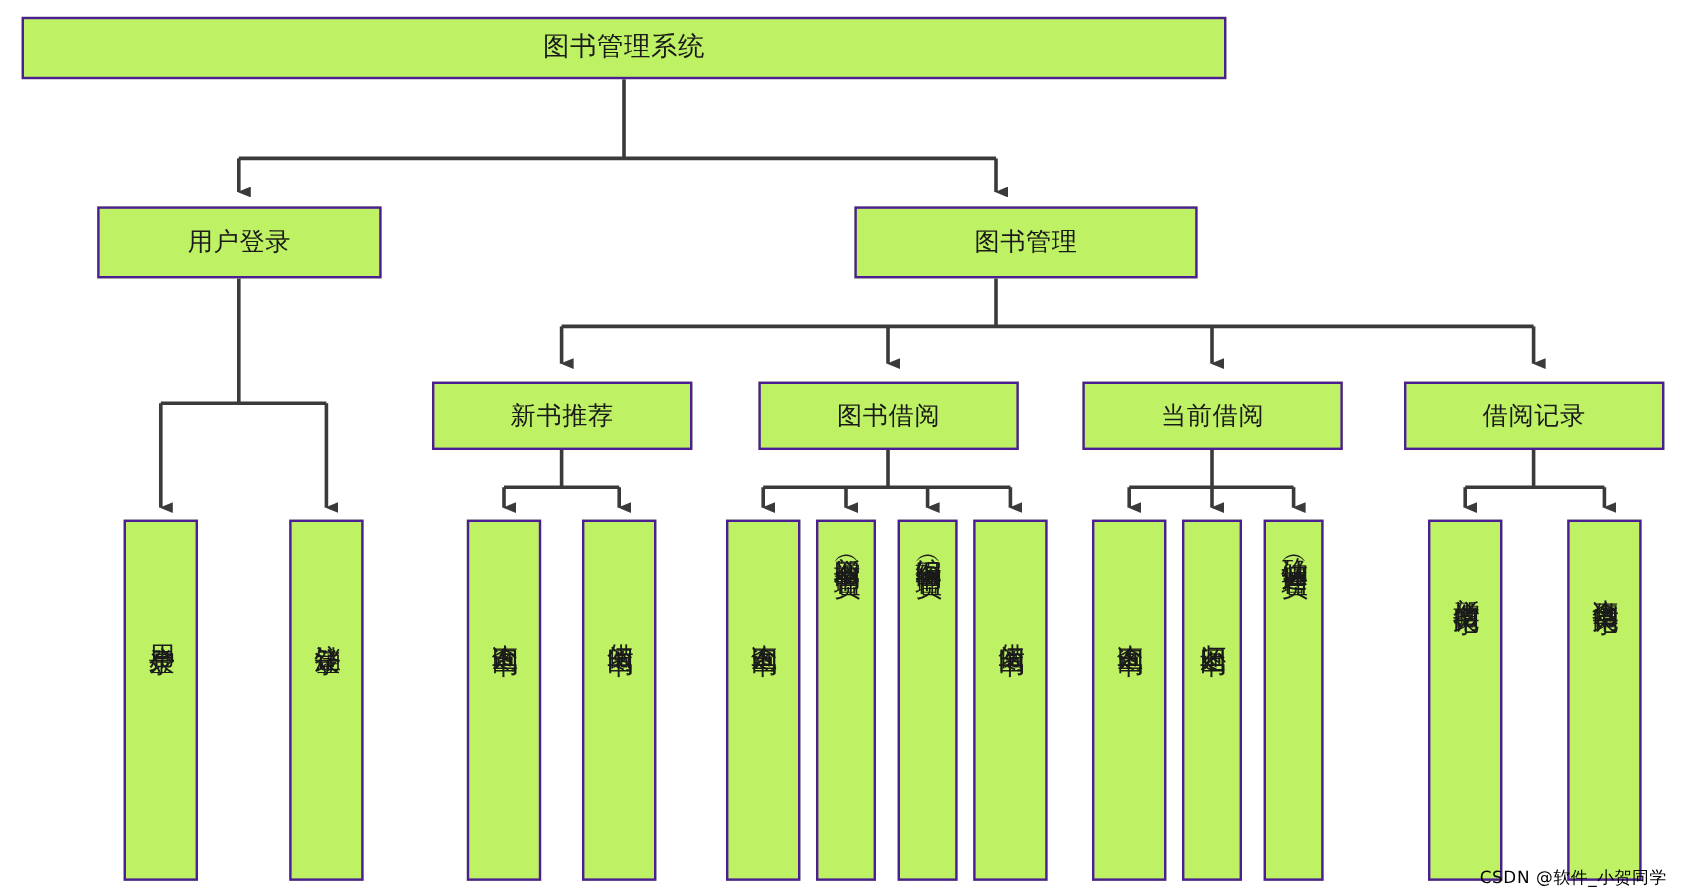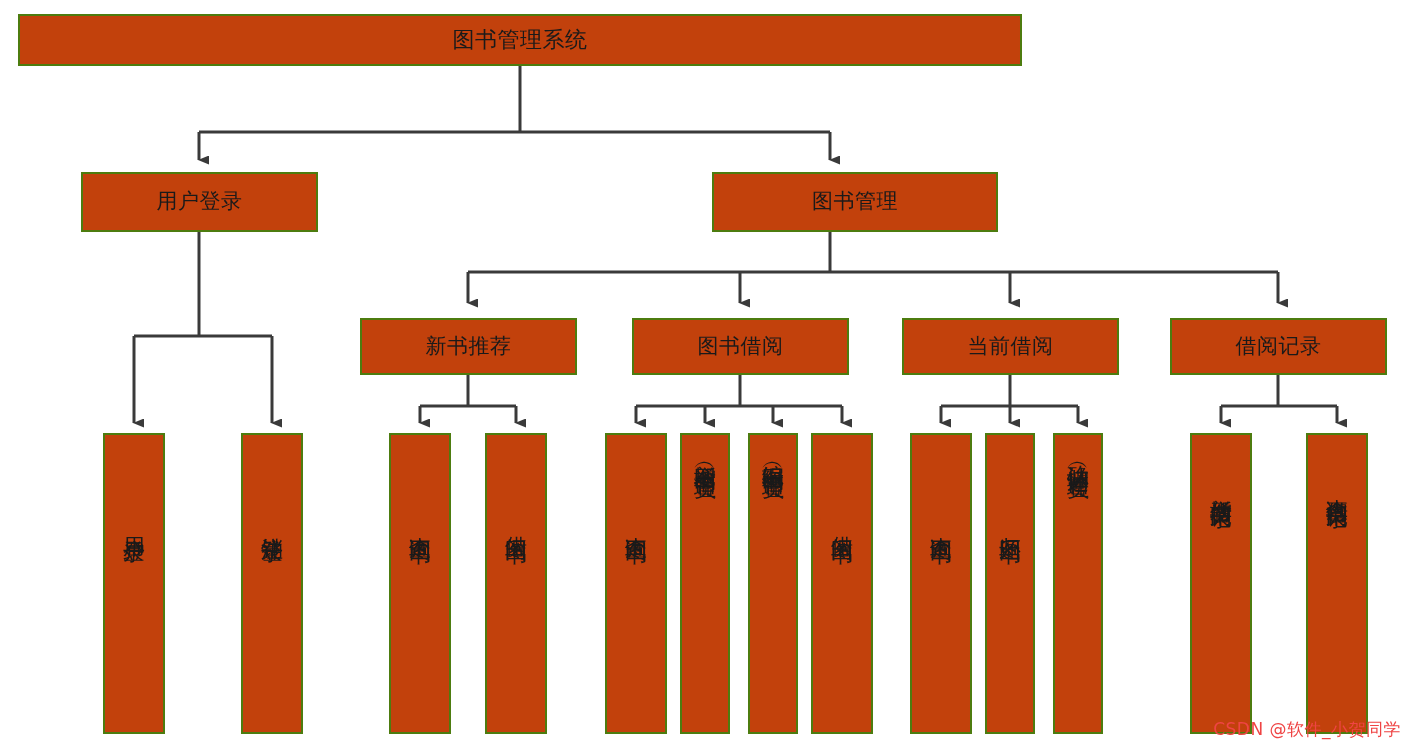--- a/index.html
+++ b/index.html
@@ -22,22 +22,22 @@
     position: absolute;
     left: 0;
     top: 0;
     width: 1405px;
     height: 747px;
     pointer-events: none;
   }
   .node {
     position: absolute;
     box-sizing: border-box;
-    background: #c2410c;
-    border: 2px solid #4d7c0f;
+    background: #bef264;
+    border: 2px solid #4c1d95;
     display: flex;
     align-items: center;
     justify-content: center;
     color: #1a1a1a;
   }
   .node-label {
     display: block;
     text-align: center;
     line-height: 1.12;
     white-space: nowrap;
@@ -68,24 +68,24 @@
     padding-top: 76px;
   }
   .node.vert.midhigh .node-label {
     padding-top: 38px;
   }
   .node.vert.top .node-label {
     padding-top: 4px;
   }
   #watermark {
     position: absolute;
-    right: 4px;
+    right: 16px;
     bottom: 6px;
-    font-size: 17px;
-    color: #ef4444;
+    font-size: 14px;
+    color: #000000;
     letter-spacing: 0.5px;
     white-space: nowrap;
     pointer-events: none;
   }
 </style>
 </head>
 <body>
 
 <div id="diagram-root">
 

